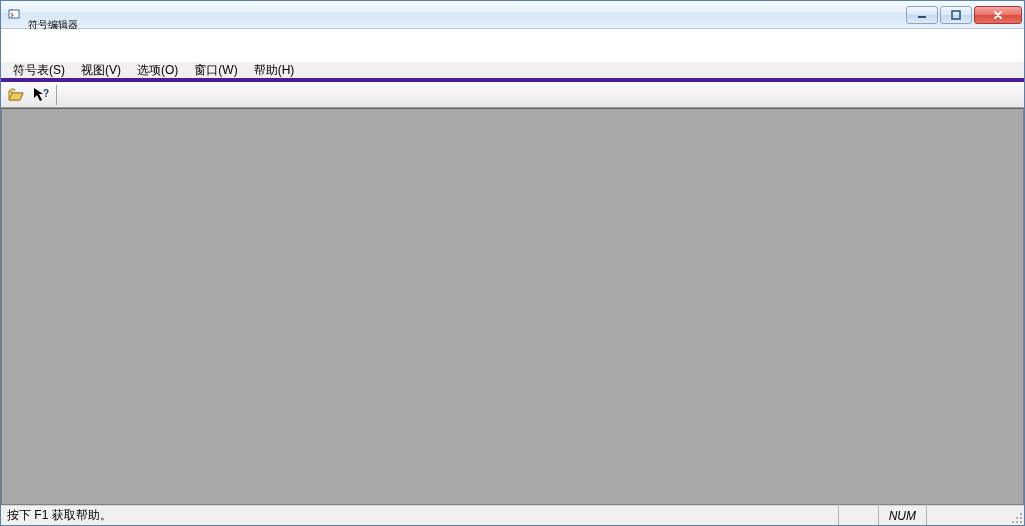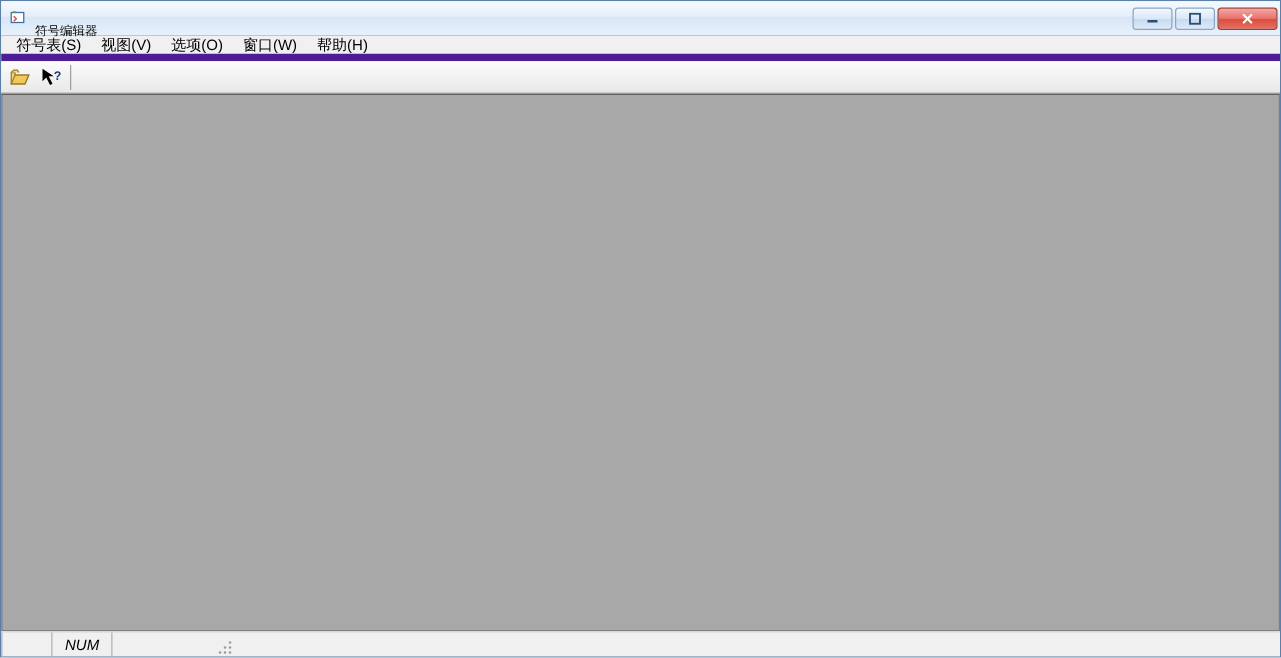--- a/index.html
+++ b/index.html
@@ -72,21 +72,22 @@
     .win-btn svg {
       width: 12px;
       height: 10px;
     }
     .menubar {
       height: 20px;
       background: #f0f0f0;
       display: flex;
       align-items: center;
       padding: 0 4px;
-      border-bottom: 6px solid #4c1d95;
+      border-bottom: 4px solid #4c1d95;
+      margin-top: 33px;
     }
     .menu-item {
       padding: 2px 8px;
       cursor: pointer;
       color: #000;
     }
     .toolbar {
       height: 26px;
       background: linear-gradient(to bottom, #fcfcfc, #e8e8e8);
       border-bottom: 1px solid #a0a0a0;
@@ -209,20 +210,21 @@
         <path d="M2 1 L2 11 L5 8 L8 14 L10 13 L7 7 L11 7 Z" fill="#000"></path>
         <text x="11" y="10" font-size="10" font-weight="bold" fill="#1a3f7a" font-family="Arial">?</text>
       </svg>
     </div>
     <div class="tool-sep"></div>
   </div>
 
   <div class="content-area"></div>
 
   <div class="statusbar">
+    <div class="status-text">按下 F1 获取帮助。</div>
     <div class="status-pane"></div>
     <div class="status-pane num">NUM</div>
     <div class="status-pane empty2"></div>
     <div class="resize-grip">
       <svg width="14" height="14" viewBox="0 0 14 14">
         <circle cx="12" cy="4" r="1" fill="#9a9a9a"></circle>
         <circle cx="8" cy="8" r="1" fill="#9a9a9a"></circle>
         <circle cx="12" cy="8" r="1" fill="#9a9a9a"></circle>
         <circle cx="4" cy="12" r="1" fill="#9a9a9a"></circle>
         <circle cx="8" cy="12" r="1" fill="#9a9a9a"></circle>

